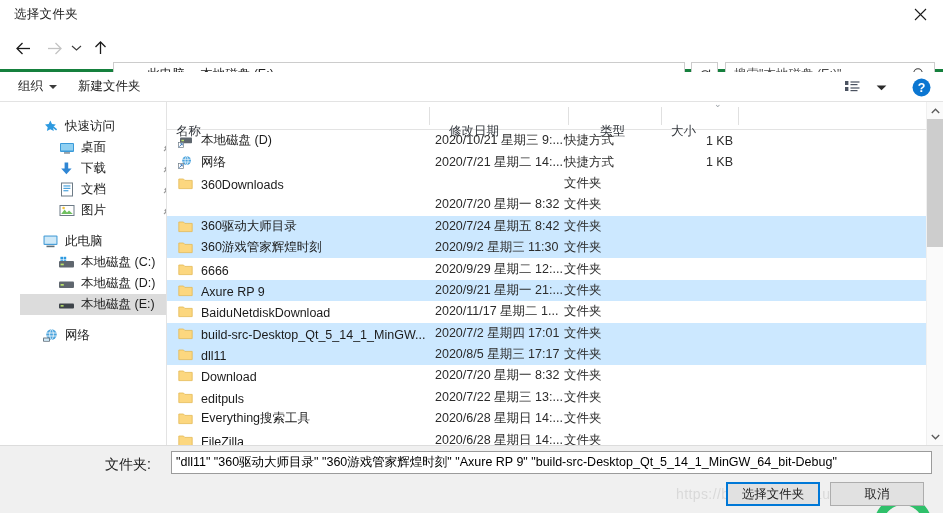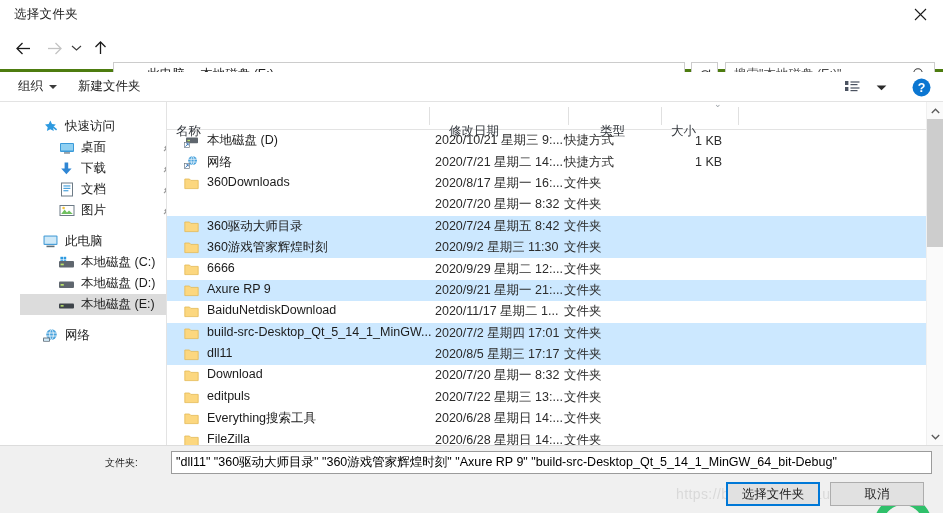--- a/index.html
+++ b/index.html
@@ -3,21 +3,21 @@
 <meta charset="utf-8">
 <style>
   html,body{margin:0;padding:0;}
   body{
     width:943px;height:513px;overflow:hidden;
     background:#ffffff;
     font-family:"Liberation Sans","DejaVu Sans",sans-serif;
     font-size:12px;color:#000;
     -webkit-font-smoothing:antialiased;
   }
-  .dialog{position:relative;width:943px;height:513px;background:#4d7c0f;box-sizing:border-box;}
+  .dialog{position:relative;width:943px;height:513px;background:#15803d;box-sizing:border-box;}
 
   
   .titlebar{position:absolute;left:0;top:0;width:943px;height:29px;background:#ffffff;}
   .titlebar .caption{position:absolute;left:14px;top:6px;font-size:12.5px;color:#1b1b1b;letter-spacing:.3px;}
   .close-btn{position:absolute;right:0;top:0;width:46px;height:29px;display:flex;align-items:center;justify-content:center;cursor:default;}
   .close-btn svg{display:block;}
 
   
   .navbar{position:absolute;left:0;top:29px;width:943px;height:40px;background:#fff;}
   .navbtn{position:absolute;top:4px;width:30px;height:30px;display:flex;align-items:center;justify-content:center;}
@@ -62,37 +62,37 @@
   .filepane{position:absolute;left:167px;top:102px;width:776px;height:343px;background:#fff;overflow:hidden;}
   .colhead{position:relative;height:27px;border-bottom:1px solid #e3e3e3;background:#fff;}
   .col{position:absolute;top:0;height:27px;display:flex;align-items:center;font-size:12.5px;color:#33373d;}
   .col .lbl{padding-left:9px;margin-top:32px;}
   .colsep{position:absolute;top:5px;width:1px;height:18px;background:#e0e0e0;}
   .sorthint{position:absolute;top:0px;font-size:9px;color:#9aa0a6;}
 
   .rows{position:relative;}
   .row{position:relative;height:21.4px;display:flex;align-items:center;font-size:12.5px;color:#1b1b1b;white-space:nowrap;}
   .row.sel{background:#cce8ff;}
-  .row .nm{position:absolute;left:16px;display:flex;align-items:flex-start;}
+  .row .nm{position:absolute;left:10px;display:flex;align-items:flex-end;}
   .row .nm .ic{width:17px;height:17px;margin-right:7px;display:flex;align-items:center;justify-content:center;}
   .row .dt{position:absolute;left:268px;color:#2b2b2b;}
   .row .ty{position:absolute;left:397px;color:#2b2b2b;}
-  .row .sz{position:absolute;left:528px;width:66px;color:#2b2b2b;}
+  .row .sz{position:absolute;left:500px;width:66px;text-align:right;color:#2b2b2b;}
   .row .nm .tx{overflow:hidden;text-overflow:ellipsis;max-width:252px;}
 
   
   .sbar{position:absolute;right:0;top:102px;width:17px;height:343px;background:#fafafa;border-left:1px solid #f0f0f0;box-sizing:border-box;}
   .sbar .arw{position:absolute;left:0;width:17px;height:17px;display:flex;align-items:center;justify-content:center;background:#fafafa;}
   .sbar .arw.up{top:0;}
   .sbar .arw.dn{bottom:0;}
   .sbar .thumb{position:absolute;left:0;width:17px;background:#cdcdcd;}
 
   
   .bottom{position:absolute;left:0;top:445px;width:943px;height:68px;background:#f0f0f0;border-top:1px solid #dcdcdc;}
-  .fld-label{position:absolute;left:105px;top:456px;font-size:10px;color:#1b1b1b;}
+  .fld-label{position:absolute;left:105px;top:456px;font-size:14px;color:#1b1b1b;}
   .fld-input{position:absolute;left:171px;top:451px;width:761px;height:23px;border:1px solid #9b9b9b;background:#fff;box-sizing:border-box;display:flex;align-items:center;}
   .fld-input .val{font-size:12.5px;color:#000;padding-left:4px;white-space:nowrap;overflow:hidden;}
   .btn{position:absolute;top:482px;height:24px;background:#e1e1e1;border:1px solid #adadad;box-sizing:border-box;font-size:12.5px;color:#1b1b1b;display:flex;align-items:center;justify-content:center;}
   .btn.primary{left:726px;width:94px;background:#e1e1e1;border:2px solid #0078d7;}
   .btn.cancel{left:830px;width:94px;}
 
   
   .wm{position:absolute;left:676px;top:486px;font-size:14px;color:#d9d9d9;white-space:nowrap;letter-spacing:.4px;pointer-events:none;}
   .wm-logo{position:absolute;left:874px;top:496px;width:58px;height:36px;overflow:hidden;pointer-events:none;}
   .wm-logo .ring{position:absolute;left:0;top:0;width:58px;height:58px;border-radius:50%;border:9px solid #2fc06a;box-sizing:border-box;}
@@ -420,21 +420,20 @@
 
       <div class="row">
         <span class="nm">
           <span class="ic">
             <svg width="15" height="13" viewBox="0 0 15 13">
                 <path d="M0.8 2 H5.5 L6.8 3.4 H14.2 V11.6 H0.8 Z" fill="#fcd77f" stroke="#e3b954" stroke-width="0.8"></path>
               </svg>
           </span>
           <span class="tx">360Downloads</span>
         </span>
-        <span class="dt">2020/8/17 星期一 16:...</span>
         <span class="ty">文件夹</span>
         <span class="sz"></span>
       </div>
 
       <div class="row">
         <span class="dt">2020/7/20 星期一 8:32</span>
         <span class="ty">文件夹</span>
         <span class="sz"></span>
       </div>
 

